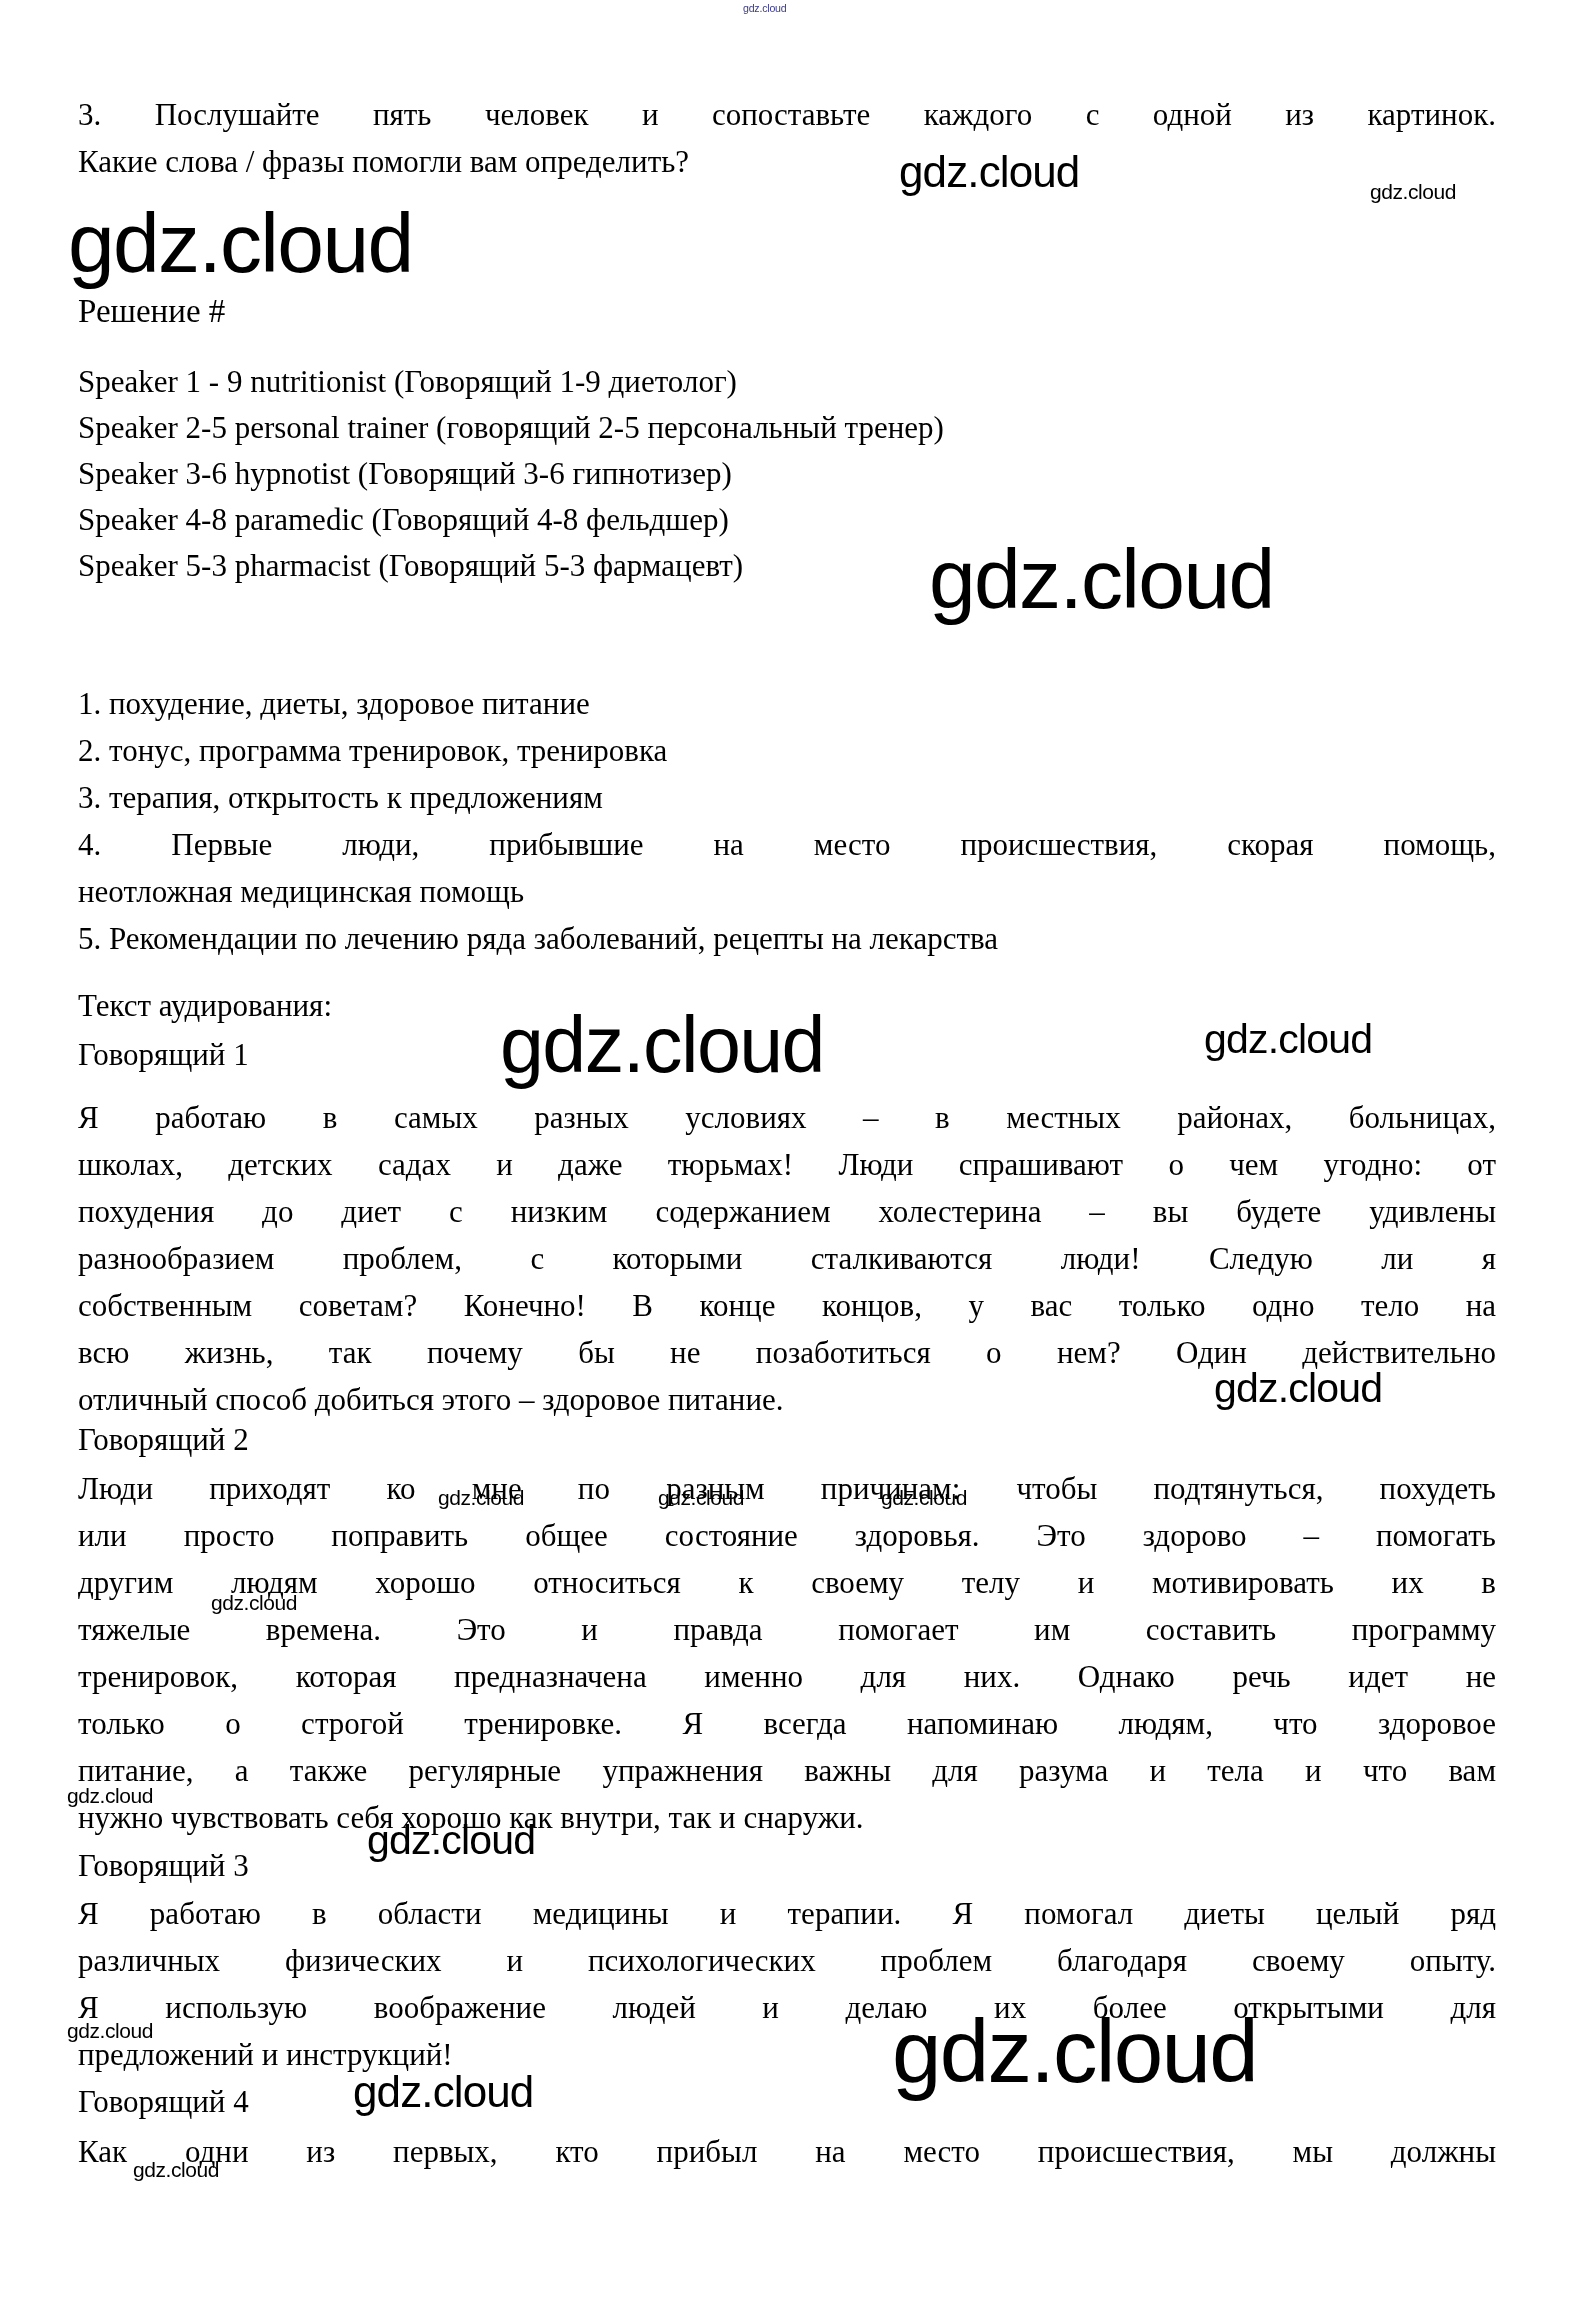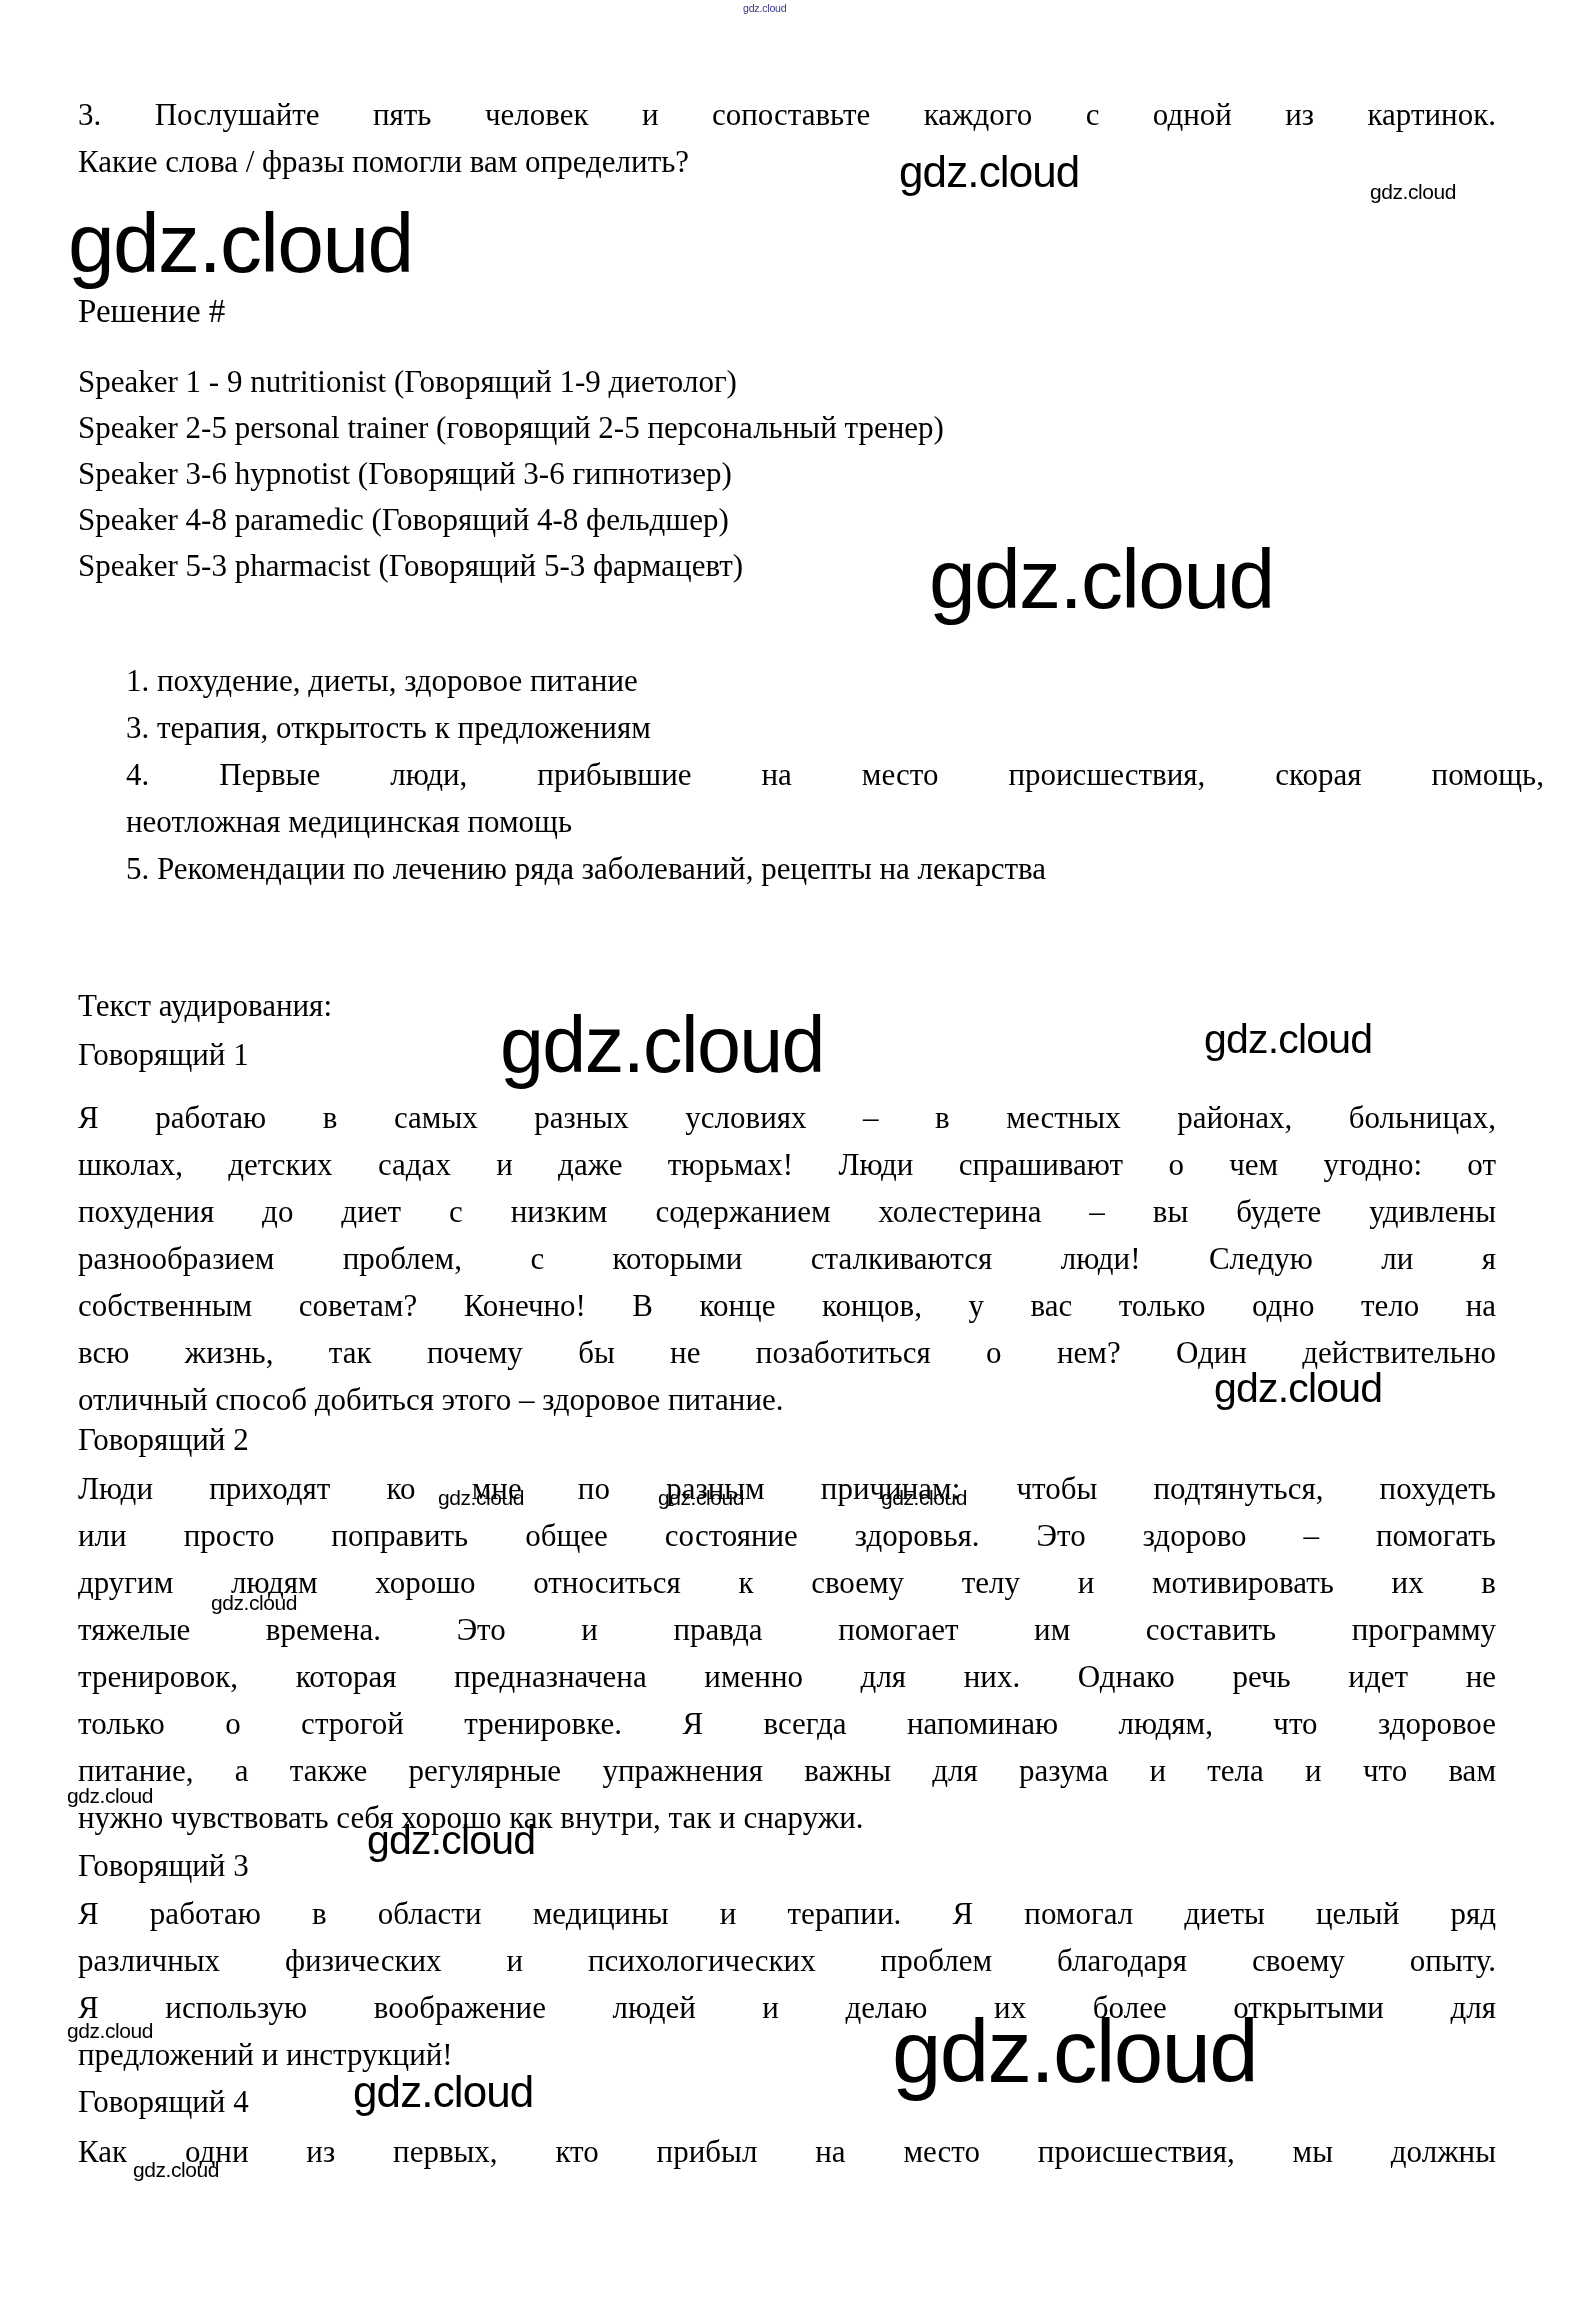--- a/index.html
+++ b/index.html
@@ -48,22 +48,23 @@
   </div>
 
   <div class="sec lh65" style="top:359px;">
     <div class="ln">Speaker 1 - 9 nutritionist (Говорящий 1-9 диетолог)</div>
     <div class="ln">Speaker 2-5 personal trainer (говорящий 2-5 персональный тренер)</div>
     <div class="ln">Speaker 3-6 hypnotist (Говорящий 3-6 гипнотизер)</div>
     <div class="ln">Speaker 4-8 paramedic (Говорящий 4-8 фельдшер)</div>
     <div class="ln">Speaker 5-3 pharmacist (Говорящий 5-3 фармацевт)</div>
   </div>
 
-  <div class="sec" style="top:657px;margin-left:48px;">
+  <div class="sec" style="top:680px;">
     <div class="ln">1. похудение, диеты, здоровое питание</div>
+    <div class="ln">2. тонус, программа тренировок, тренировка</div>
     <div class="ln">3. терапия, открытость к предложениям</div>
     <div class="ln just">4. Первые люди, прибывшие на место происшествия, скорая помощь,</div>
     <div class="ln">неотложная медицинская помощь</div>
     <div class="ln">5. Рекомендации по лечению ряда заболеваний, рецепты на лекарства</div>
   </div>
 
   <div class="sec" style="top:982px;">
     <div class="ln">Текст аудирования:</div>
   </div>
 

